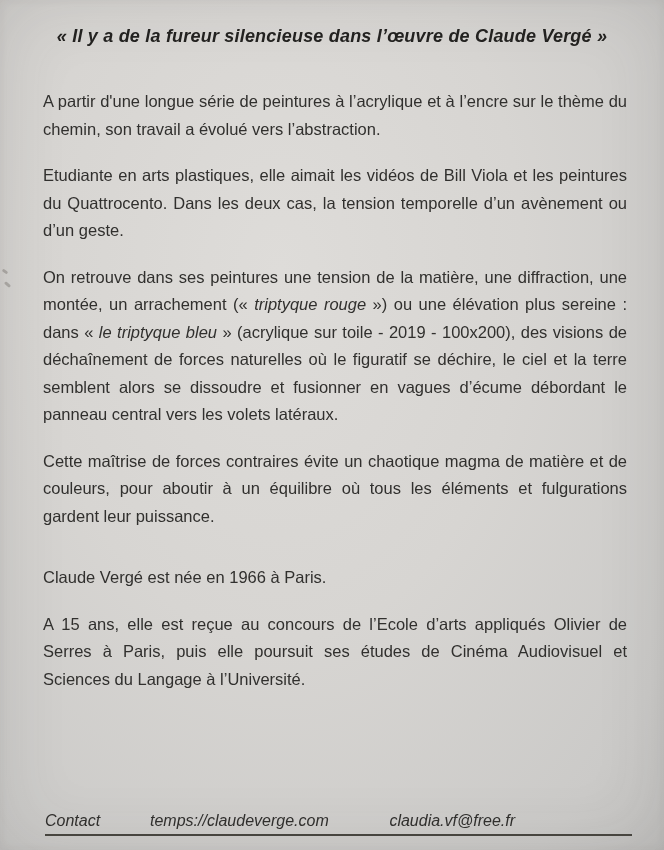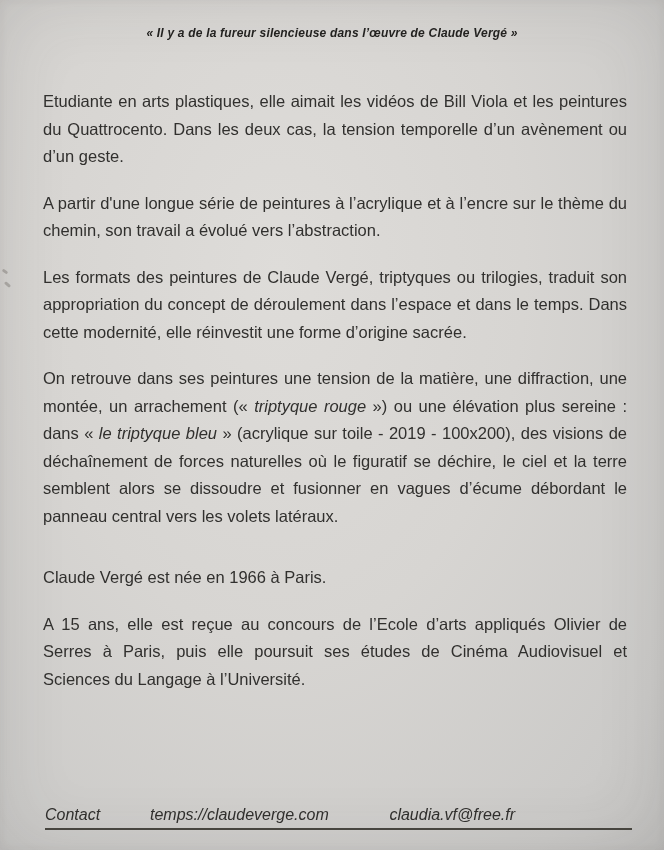--- a/index.html
+++ b/index.html
@@ -15,21 +15,21 @@
     width: 664px;
     height: 850px;
     background: radial-gradient(ellipse at 42% 32%, #dedcd9 0%, #d7d5d2 45%, #cbcac8 85%, #c3c2c0 100%);
     box-shadow: inset 0 0 70px rgba(60, 58, 55, 0.12), inset 0 0 10px rgba(60, 58, 55, 0.06);
     color: #2e2d2b;
   }
   .title {
     margin: 0;
     padding: 26px 20px 0 20px;
     text-align: center;
-    font-size: 12px;
+    font-size: 18px;
     font-weight: bold;
     font-style: italic;
     color: #232220;
     letter-spacing: 0.2px;
   }
   .body-text {
     position: absolute;
     top: 88px;
     left: 43px;
     right: 37px;
@@ -40,21 +40,21 @@
     line-height: 27.5px;
     text-align: justify;
     color: #31302e;
   }
   .it { font-style: italic; margin-top: 47px; }
   .section-gap { margin-top: 34px !important; }
   .footer {
     position: absolute;
     left: 45px;
     right: 32px;
-    bottom: 20px;
+    bottom: 14px;
     display: grid;
     grid-template-columns: 105px 145px 220px 1fr;
     border-bottom: 2px solid #47453f;
     padding-bottom: 4px;
     font-style: italic;
     font-size: 16px;
     color: #302f2d;
   }
   .footer .right { text-align: right; }
   .smudge {
@@ -70,28 +70,28 @@
 
 <div class="paper">
 
   <div class="smudge smudge-1"></div>
   <div class="smudge smudge-2"></div>
 
   <h1 class="title">« Il y a de la fureur silencieuse dans l’œuvre de Claude Vergé »</h1>
 
   <div class="body-text">
 
+    <p><span>A partir d'une longue série de peintures à l’acrylique et à l’encre sur le thème du chemin, son travail a évolué vers l’abstraction.</span></p>
+
     <p><span>Etudiante en arts plastiques, elle aimait les vidéos de Bill Viola et les peintures du Quattrocento. Dans les deux cas, la tension temporelle d’un avènement ou d’un geste.</span></p>
 
-    <p><span>A partir d'une longue série de peintures à l’acrylique et à l’encre sur le thème du chemin, son travail a évolué vers l’abstraction.</span></p>
-
-    <p><span>Les formats des peintures de Claude Vergé, triptyques ou trilogies, traduit son appropriation du concept de déroulement dans l’espace et dans le temps. Dans cette modernité, elle réinvestit une forme d’origine sacrée.</span></p>
 
     <p><span>On retrouve dans ses peintures une tension de la matière, une diffraction, une montée, un arrachement (« </span><span class="it">triptyque rouge</span><span> ») ou une élévation plus sereine : dans « </span><span class="it">le triptyque bleu</span><span> » (acrylique sur toile - 2019 - 100x200), des visions de déchaînement de forces naturelles où le figuratif se déchire, le ciel et la terre semblent alors se dissoudre et fusionner en vagues d’écume débordant le panneau central vers les volets latéraux.</span></p>
 
+    <p><span>Cette maîtrise de forces contraires évite un chaotique magma de matière et de couleurs, pour aboutir à un équilibre où tous les éléments et fulgurations gardent leur puissance.</span></p>
 
 
     <p class="section-gap"><span>Claude Vergé est née en 1966 à Paris.</span></p>
 
     <p><span>A 15 ans, elle est reçue au concours de l’Ecole d’arts appliqués Olivier de Serres à Paris, puis elle poursuit ses études de Cinéma Audiovisuel et Sciences du Langage à l’Université.</span></p>
 
   </div>
 
   <div class="footer">
     <span>Contact</span>

